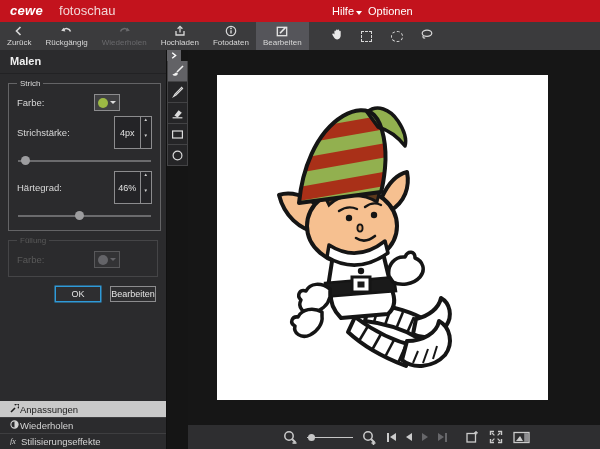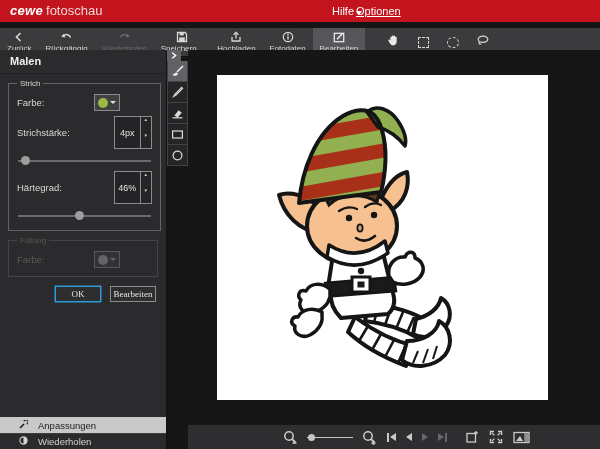--- a/index.html
+++ b/index.html
@@ -5,28 +5,28 @@
   * { box-sizing: border-box; margin: 0; padding: 0; }
   html,body { width:600px; height:449px; }
   body {
     position: relative; background:#151515; overflow:hidden;
     font-family:"Liberation Sans", sans-serif; -webkit-font-smoothing:antialiased;
   }
   
   .titlebar { position:absolute; left:0; top:0; right:0; height:22px; background:#c3131d; }
   .brand { position:absolute; left:10px; top:3px; color:#fff; font-size:13px; }
   .brand b { font-weight:bold; font-style:italic; letter-spacing:.3px; }
-  .brand span { color:#f2d6d6; font-weight:400; margin-left:3px; }
+  .brand span { color:#f2d6d6; font-weight:400; margin-left:16px; }
   .menu-item { position:absolute; top:5px; color:#fff; font-size:11px; cursor:default; }
   .menu-help { left:332px; }
-  .menu-options { left:356px;text-decoration:underline; }
+  .menu-options { left:368px; }
   .menu-caret { position:absolute; left:356px; top:11px; width:0; height:0;
     border-left:3.5px solid transparent; border-right:3.5px solid transparent; border-top:4px solid #fff; }
   
-  .toolbar { position:absolute; left:0; top:28px; right:0; height:28px; background:#3b3b3d;
+  .toolbar { position:absolute; left:0; top:22px; right:0; height:28px; background:#3b3b3d;
     display:flex; align-items:stretch; }
   .tb-btn { display:flex; flex-direction:column; align-items:center; justify-content:center;
     gap:1px; padding:0 7px; color:#d8d8d8; font-size:8px; white-space:nowrap; }
   .tb-btn svg { display:block; }
   .tb-btn.selected { background:#55555a; }
   .tb-btn.disabled { color:#69696c; }
   .tb-tool { width:30px; display:flex; align-items:center; justify-content:center; }
   .tb-tool.first { margin-left:13px; }
   .marquee-rect { width:11px; height:11px; border:1px dashed #d8d8d8; }
   .marquee-ellipse { width:12px; height:11px; border:1px dashed #d8d8d8; border-radius:50%; }
@@ -51,26 +51,26 @@
   fieldset.disabled .swatch .caret { border-top-color:#646468; }
   .spin { margin-left:auto; display:flex; align-items:stretch; border:1px solid #8c8c8e;
     background:#242427; height:33px; }
   .spin .val { width:25px; font-size:9px; color:#e2e2e2; display:flex; align-items:center; justify-content:center; }
   .spin .arrows { width:11px; border-left:1px solid #8c8c8e; display:flex; flex-direction:column; }
   .spin .arrows span { flex:1; font-size:4.5px; line-height:6px; color:#cfcfcf; text-align:center; }
   .slider { position:relative; height:10px; margin:7px 1px 1px; }
   .slider .track { position:absolute; left:0; right:0; top:4px; height:2px; background:#6b6b6d; }
   .slider .thumb { position:absolute; top:0; width:9px; height:9px; margin-left:-4px;
     border-radius:50%; background:#9d9d9f; }
-  .btn-row { display:flex; justify-content:flex-end; gap:9px; margin:9px 10px 0;font-family:Liberation Serif, serif; }
+  .btn-row { display:flex; justify-content:flex-end; gap:9px; margin:9px 10px 0; }
   .btn { min-width:46px; height:16px; font-size:9px; color:#e4e4e4; background:#2e2e30;
     border:1px solid #8c8c8e; display:flex; align-items:center; justify-content:center; }
   .btn.primary { border:1px solid #2f9ad8; box-shadow:0 0 0 .5px #2f9ad8; }
   .categories { margin-top:auto; }
-  .cat { display:flex; align-items:center; gap:10px; height:16px; padding-left:19px;
+  .cat { display:flex; align-items:center; gap:1px; height:16px; padding-left:10px;
     font-size:9.5px; color:#d4d4d4; border-top:1px solid #3e3e40; }
   .cat svg { flex:none; }
   .cat.selected { background:#c9c9c9; color:#1c1c1c; border-top-color:#c9c9c9; }
   
   .tool-strip { position:absolute; left:167px; top:50px; width:21px; display:flex; flex-direction:column; }
   .collapse-btn { width:14px; height:11px; background:#626266; color:#fff;
     display:flex; align-items:center; justify-content:center; }
   .strip-btn { width:21px; height:21px; background:#252527; border:1px solid #434345; border-top:none;
     display:flex; align-items:center; justify-content:center; }
   .strip-btn:first-of-type { border-top:1px solid #434345; }
@@ -131,30 +131,20 @@
       <svg width="13" height="12" viewBox="0 0 13 12">
           <path d="M9.8 5.2 C7.5 2.6 3.5 3.2 2.5 6.5" fill="none" stroke="#69696c" stroke-width="1.5"></path>
           <polygon points="11.8,5.8 7.6,6.6 9.4,2.8" fill="#69696c"></polygon>
         </svg>
     </span>
     <span>Wiederholen</span>
   </div>
   <div class="tb-btn">
     <span>
       <svg width="12" height="12" viewBox="0 0 12 12">
-          <path d="M1.5 1.5 H9 L10.5 3 V10.5 H1.5 Z" fill="none" stroke="#d8d8d8" stroke-width="1.3"></path>
-          <rect x="3.6" y="1.8" width="4.2" height="2.6" fill="#d8d8d8"></rect>
-          <rect x="3.2" y="6.4" width="5.6" height="3.6" fill="#d8d8d8"></rect>
-        </svg>
-    </span>
-    <span>Speichern...</span>
-  </div>
-  <div class="tb-btn">
-    <span>
-      <svg width="12" height="12" viewBox="0 0 12 12">
           <path d="M2 6 V10 H10 V6" fill="none" stroke="#d8d8d8" stroke-width="1.3"></path>
           <line x1="6" y1="1.8" x2="6" y2="7.5" stroke="#d8d8d8" stroke-width="1.3"></line>
           <polyline points="3.6,3.8 6,1.4 8.4,3.8" fill="none" stroke="#d8d8d8" stroke-width="1.3"></polyline>
         </svg>
     </span>
     <span>Hochladen</span>
   </div>
   <div class="tb-btn">
     <span>
       <svg width="12" height="12" viewBox="0 0 12 12">
@@ -266,20 +256,28 @@
       <span>Anpassungen</span>
     </div>
     <div class="cat">
       <span>
         <svg width="9" height="9" viewBox="0 0 9 9">
             <circle cx="4.5" cy="4.5" r="3.6" fill="none" stroke="currentColor" stroke-width="1.1"></circle>
             <path d="M4.5 .9 A3.6 3.6 0 0 1 4.5 8.1 Z" fill="currentColor"></path>
           </svg>
       </span>
       <span>Wiederholen</span>
+    </div>
+    <div class="cat">
+      <span>
+        <svg width="10" height="9" viewBox="0 0 10 9">
+            <text x="0" y="7.5" font-size="8" font-style="italic" fill="currentColor" font-family="Liberation Serif, serif">fx</text>
+          </svg>
+      </span>
+      <span>Stilisierungseffekte</span>
     </div>
   </div>
 </div>
 
 <div class="tool-strip">
   <div class="collapse-btn">
     <svg width="6" height="7" viewBox="0 0 6 7">
         <polyline points="1.2,.8 4.6,3.5 1.2,6.2" fill="none" stroke="#fff" stroke-width="1.4"></polyline>
       </svg>
   </div>

